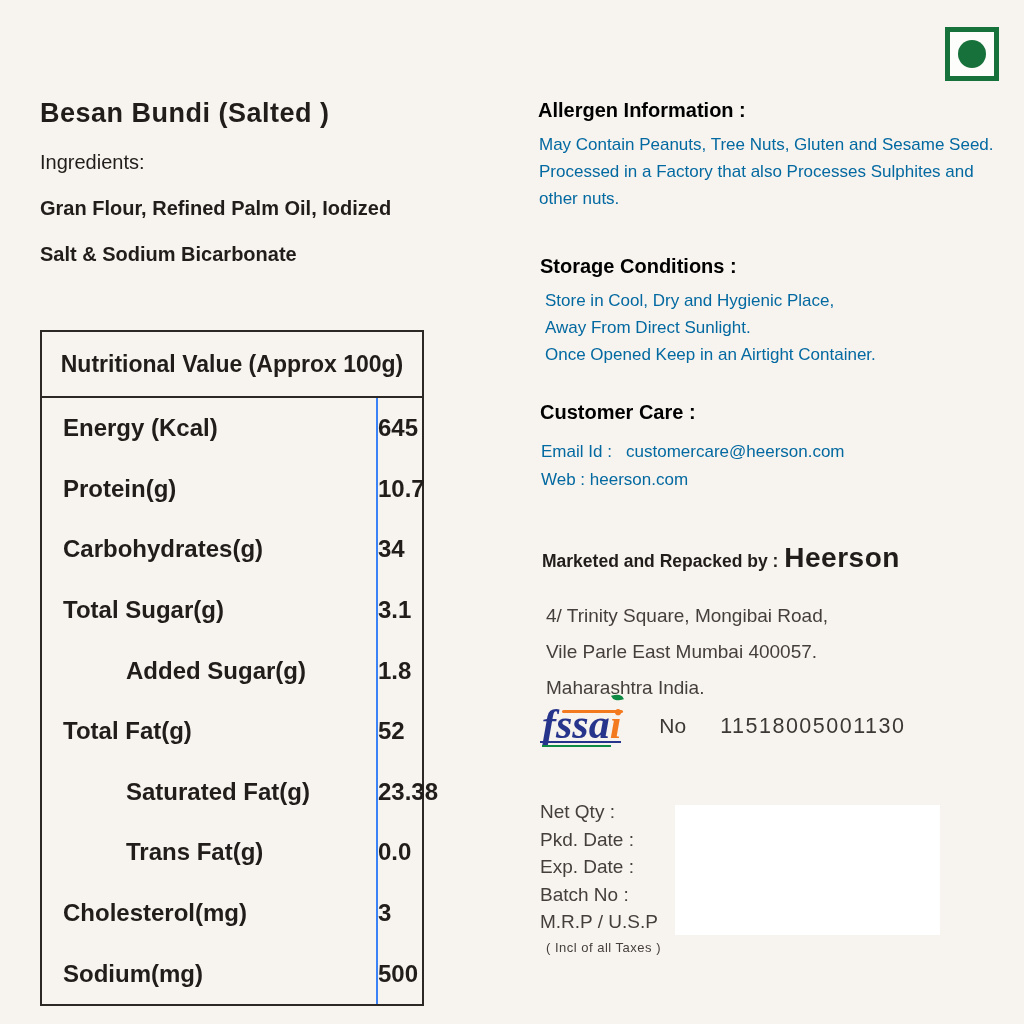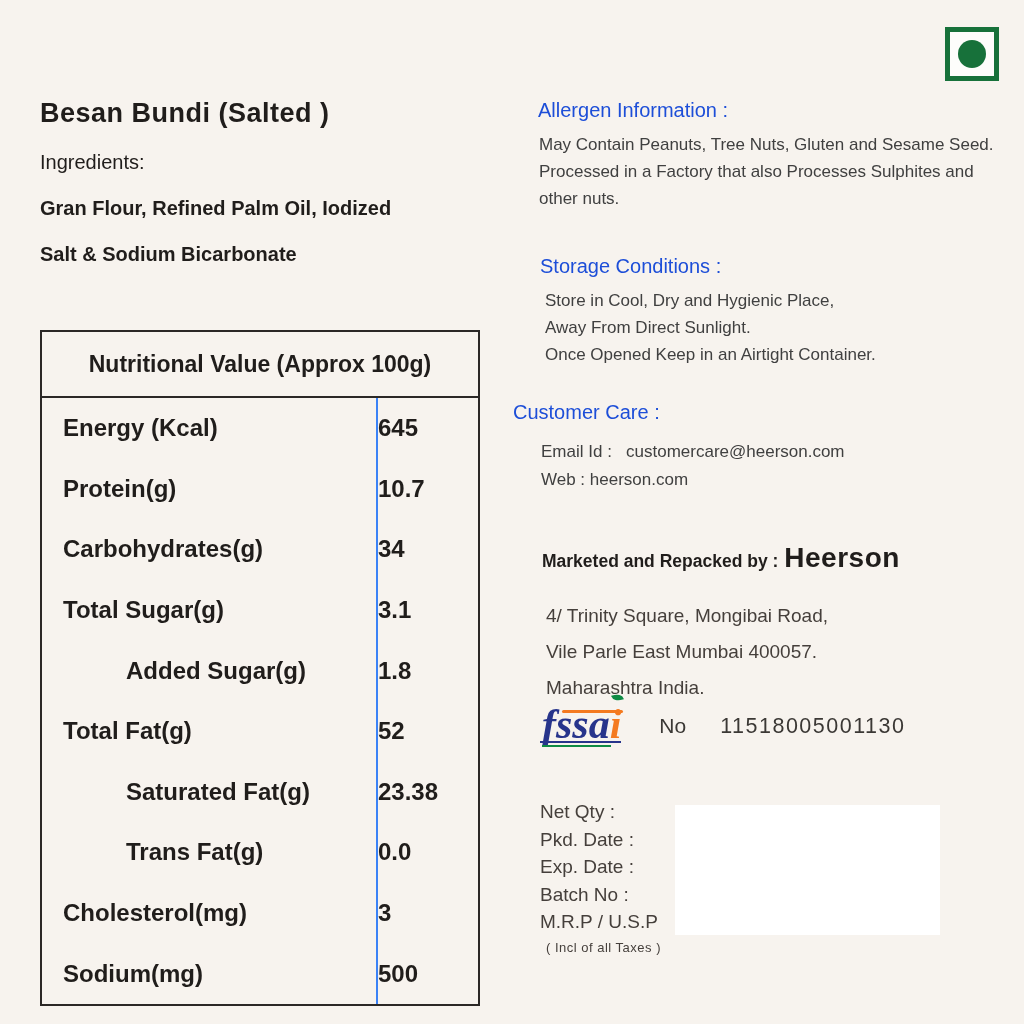--- a/index.html
+++ b/index.html
@@ -21,21 +21,21 @@
   }
   .ingredients-heading {
     left: 40px; top: 151px;
     font-size: 20px; font-weight: normal;
   }
   .ingredients-line1 { left: 40px; top: 197px; font-size: 20px; font-weight: bold; }
   .ingredients-line2 { left: 40px; top: 243px; font-size: 20px; font-weight: bold; }
 
   
   .nutri-table {
-    left: 40px; top: 330px; width: 440px; height: 676px;
+    left: 40px; top: 330px; width: 384px; height: 676px;
     border: 2px solid #2b2826;
     display: flex; flex-direction: column;
     background: transparent;
   }
   .nutri-header {
     height: 66px; flex: 0 0 66px;
     border-bottom: 2px solid #2b2826;
     display: flex; align-items: center; justify-content: center;
     font-size: 23px; font-weight: bold;
   }
@@ -51,30 +51,30 @@
     font-size: 24px; font-weight: bold;
   }
   .nutri-label.indent { padding-left: 84px; }
   .nutri-value {
     display: flex; align-items: center;
     border-left: 2px solid #3b82f6;
     font-size: 24px; font-weight: bold; text-align: center;
   }
 
   
-  .section-heading { font-size: 20px; font-weight: normal; color: #1d4ed8; }
-  .body-text { font-size: 17px; color: #404040; line-height: 27px; }
+  .section-heading { font-size: 20px; font-weight: bold; color: #000000; }
+  .body-text { font-size: 17px; color: #0369a1; line-height: 27px; }
 
   .allergen-heading { left: 538px; top: 99px; }
   .allergen-body { left: 539px; top: 131px; width: 470px; }
 
   .storage-heading { left: 540px; top: 255px; }
   .storage-body { left: 545px; top: 287px; width: 460px; }
 
-  .care-heading { left: 513px; top: 401px; }
+  .care-heading { left: 540px; top: 401px; }
   .care-body { left: 541px; top: 438px; width: 470px; line-height: 28px; }
 
   .marketed-row { left: 542px; top: 542px; display: flex; align-items: baseline; }
   .marketed-heading { font-size: 17.5px; font-weight: bold; }
   .marketed-brand { font-size: 28px; font-weight: bold; margin-left: 6px; letter-spacing: .5px; }
 
   .address-body { left: 546px; top: 598px; font-size: 19px; line-height: 36px; color: #453f3b; }
 
   
   .fssai-row { left: 540px; top: 703px; display: flex; align-items: center; }

